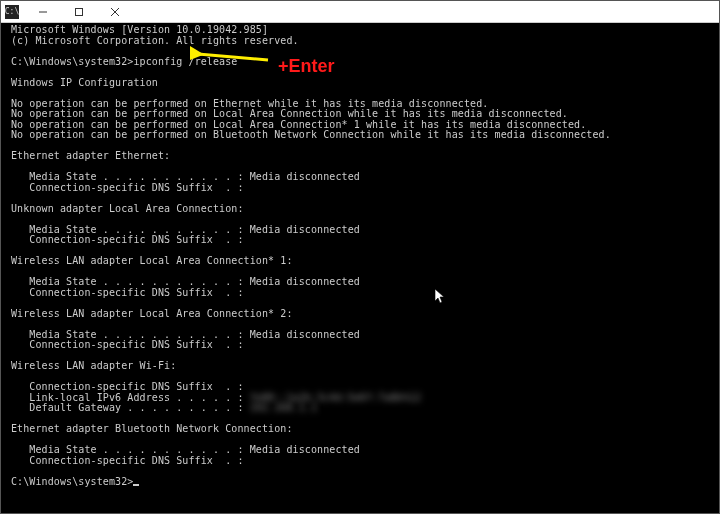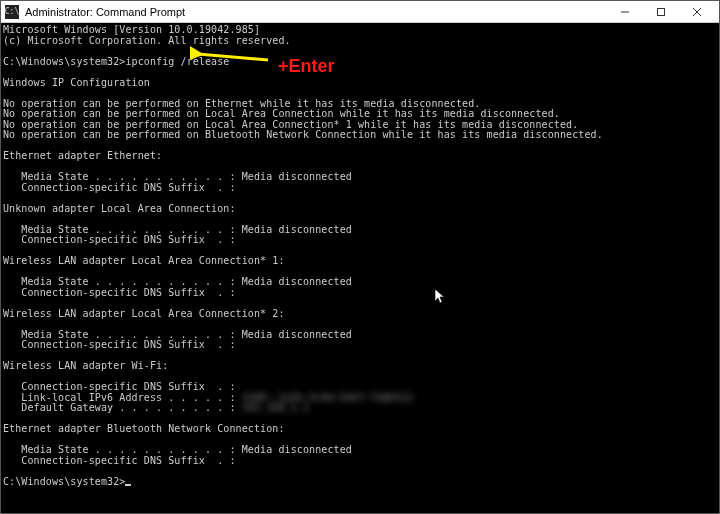--- a/index.html
+++ b/index.html
@@ -5,37 +5,36 @@
   * { margin: 0; padding: 0; box-sizing: border-box; }
   html, body { width: 720px; height: 514px; overflow: hidden; font-family: Consolas, monospace; }
   .window { width: 720px; height: 514px; background: #000; display: flex; flex-direction: column; border: 1px solid #555; }
   .titlebar { height: 22px; background: #fff; display: flex; align-items: center; padding: 0 4px; border-bottom: 1px solid #ccc; }
   .titlebar-icon { width: 14px; height: 14px; background: #222; margin-right: 6px; display: flex; align-items: center; justify-content: center; }
   .titlebar-icon span { color: #ccc; font-size: 8px; line-height: 1; }
   .titlebar-title { font-size: 11px; color: #000; font-family: "Segoe UI", sans-serif; flex: 1; }
   .win-controls { display: flex; height: 100%; }
   .win-btn { width: 36px; height: 100%; display: flex; align-items: center; justify-content: center; font-family: "Segoe UI", sans-serif; font-size: 11px; color: #333; }
   .win-btn svg { stroke: #333; }
-  .terminal { flex: 1; background: #000; color: #ccc; font-size: 10px; line-height: 1.05; padding: 2px 2px; white-space: pre; overflow: hidden; position: relative; letter-spacing: 0.1px; }
+  .terminal { flex: 1; background: #000; color: #ccc; font-size: 10px; line-height: 1.05; padding: 2px 10px; white-space: pre; overflow: hidden; position: relative; letter-spacing: 0.1px; }
   .annotation { position: absolute; top: 44px; left: 190px; pointer-events: none; }
   .enter-label { position: absolute; top: 56px; left: 278px; color: #ff1a1a; font-family: Arial, sans-serif; font-size: 18px; font-weight: 700; pointer-events: none; }
   .cursor-arrow { position: absolute; top: 289px; left: 435px; pointer-events: none; }
   .blur { filter: blur(3px); color: #888; }
   .blink-cursor { display: inline-block; width: 6px; height: 2px; background: #ccc; vertical-align: baseline; margin-bottom: -1px; }
 </style>
 </head>
 <body>
 
 <div class="window">
 
   <div class="titlebar">
     <div class="titlebar-icon">
         <span>C:\</span>
       </div>
-    <div class="titlebar-title">Administrator: Command Prompt</div>
     <div class="win-controls">
       <div class="win-btn">
         <svg width="10" height="10">
             <line x1="1" y1="5" x2="9" y2="5" stroke-width="1"></line>
           </svg>
       </div>
       <div class="win-btn">
         <svg width="10" height="10">
             <rect x="1.5" y="1.5" width="7" height="7" fill="none" stroke-width="1"></rect>
           </svg>

